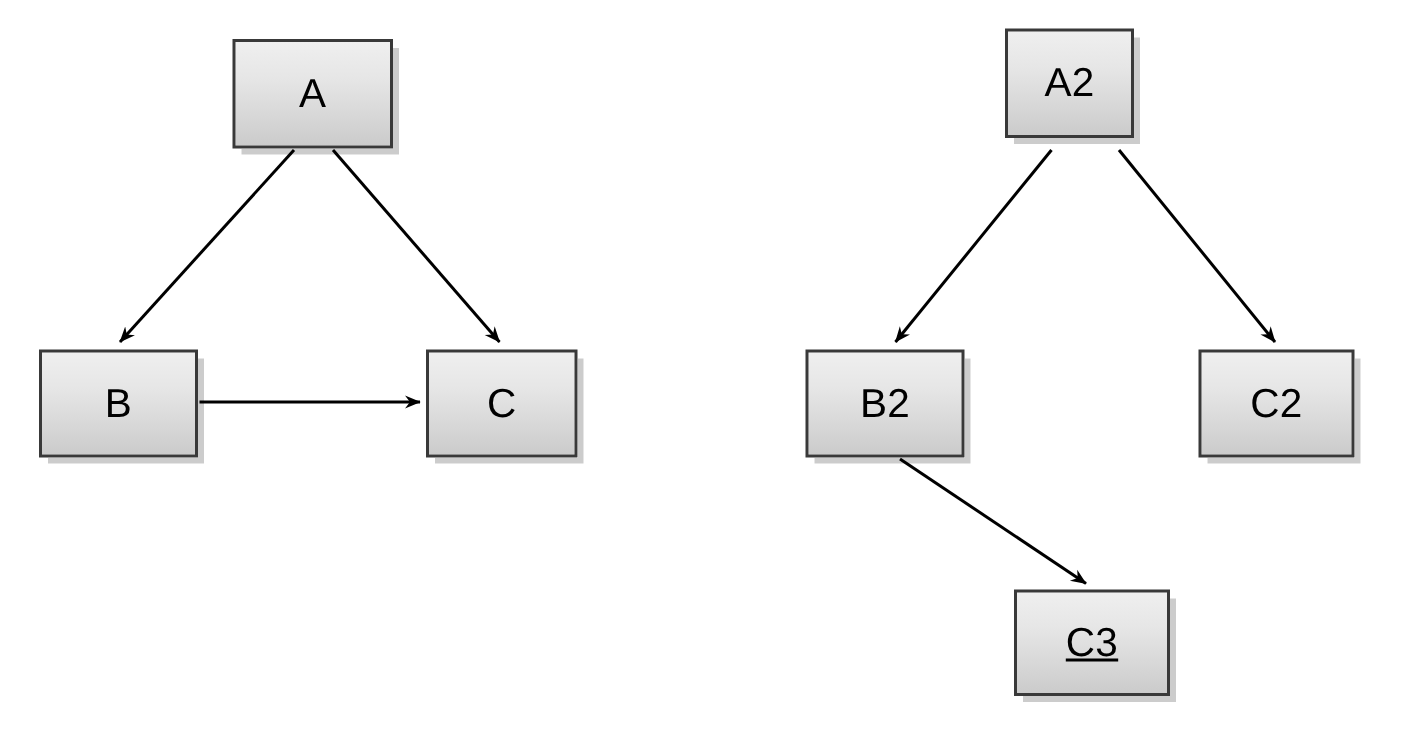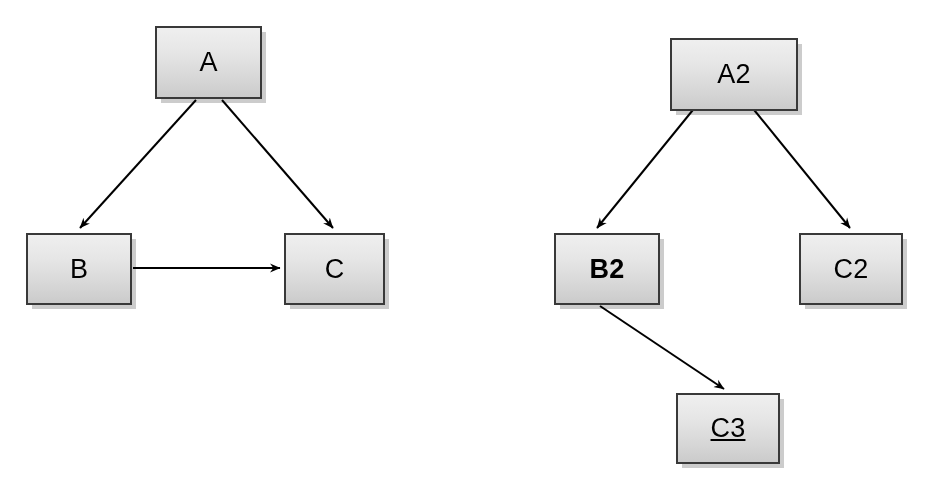--- a/index.html
+++ b/index.html
@@ -69,24 +69,24 @@
   <div id="nodes">
       <div class="node" style="left: 155px; top: 26px; width: 107px; height: 73px;">
         <span class="node-label">A</span>
       </div>
       <div class="node" style="left: 26px; top: 233px; width: 106px; height: 72px;">
         <span class="node-label">B</span>
       </div>
       <div class="node" style="left: 284px; top: 233px; width: 101px; height: 72px;">
         <span class="node-label">C</span>
       </div>
-      <div class="node" style="left: 670px; top: 38px; width: 128px; height: 73px;">
+      <div class="node" style="left: 670px; top: 19px; width: 86px; height: 73px;">
         <span class="node-label">A2</span>
       </div>
-      <div class="node" style="left: 554px; top: 233px; width: 106px; height: 72px; font-weight: bold;">
+      <div class="node" style="left: 537px; top: 233px; width: 106px; height: 72px;">
         <span class="node-label">B2</span>
       </div>
       <div class="node" style="left: 799px; top: 233px; width: 104px; height: 72px;">
         <span class="node-label">C2</span>
       </div>
       <div class="node" style="left: 676px; top: 393px; width: 104px; height: 71px; text-decoration: underline;">
         <span class="node-label">C3</span>
       </div>
     </div>
 

